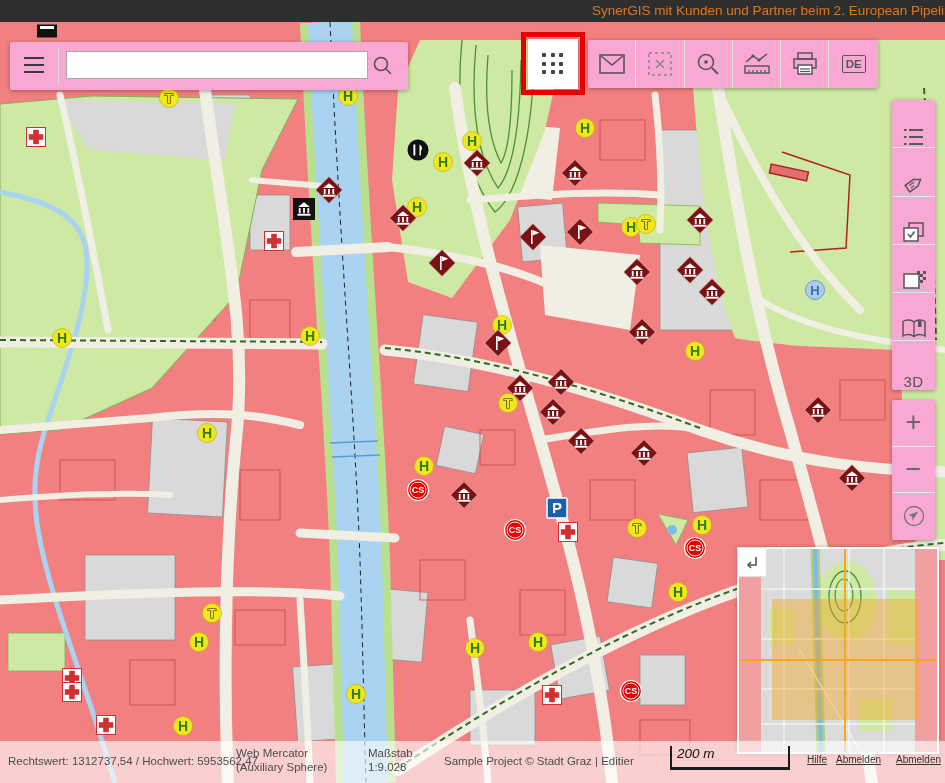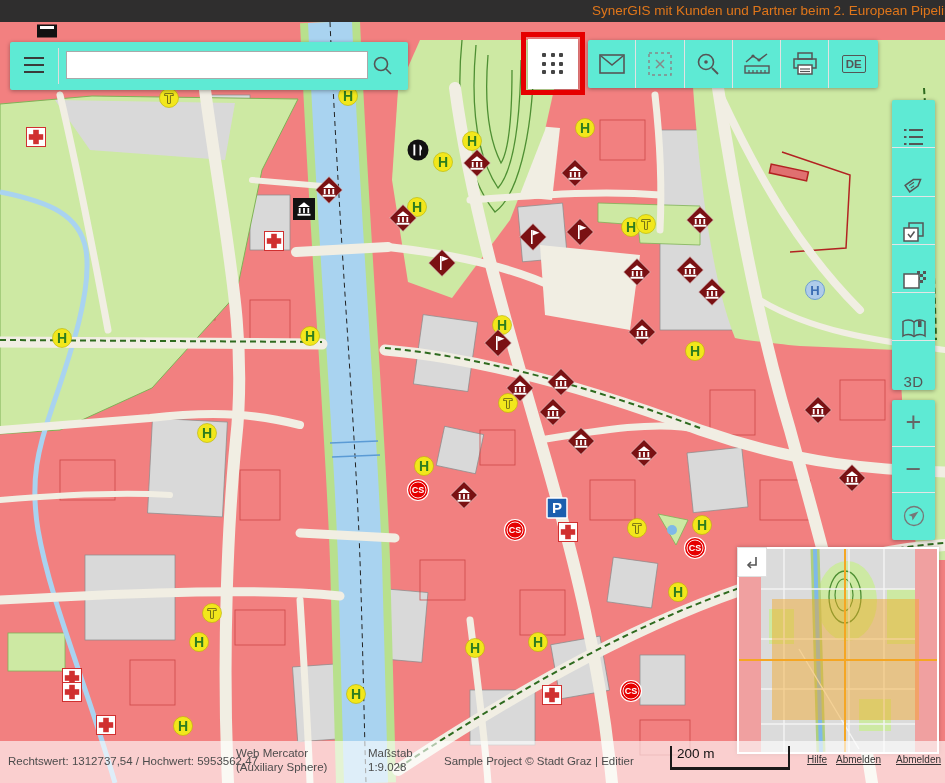--- a/index.html
+++ b/index.html
@@ -5,21 +5,21 @@
   html,body{margin:0;padding:0;}
   body{width:945px;height:783px;overflow:hidden;position:relative;
        font-family:"Liberation Sans",sans-serif;background:#EFEBE1;}
   .abs{position:absolute;}
   
   #ticker{left:0;top:0;width:945px;height:22px;background:#2F2E2E;overflow:hidden;}
   #ticker span{position:absolute;left:592px;top:3px;font-size:13.5px;color:#E0761A;white-space:nowrap;}
   
   #mapsvg{left:0;top:22px;}
   
-  .panel{background:#5eead4;border-radius:2px;box-shadow:0 1px 4px rgba(0,0,0,.35);}
+  .panel{background:#f9a8d4;border-radius:2px;box-shadow:0 1px 4px rgba(0,0,0,.35);}
   #searchpanel{left:10px;top:42px;width:398px;height:48px;}
   #burger{left:20px;top:52px;width:28px;height:28px;cursor:pointer;}
   #burger div{height:2.5px;background:#3a3a3a;margin:4.5px 4px;}
   #searchdiv{left:58px;top:48px;width:1px;height:36px;background:#ddd;}
   #searchinput{position:absolute;left:66px;top:51px;width:288px;height:26px;border:1px solid #a9a9a9;
        font-size:13px;padding:0 6px;outline:none;background:#fff;}
   #searchbtn{left:368px;top:52px;width:30px;height:28px;}
   
   #gridbtn{left:528px;top:39px;width:50px;height:50px;background:#fff;box-shadow:0 1px 4px rgba(0,0,0,.3);}
   #gridbtn .dots{position:absolute;left:14px;top:14px;width:22px;height:22px;
@@ -47,21 +47,21 @@
   #insetbtn{left:737px;top:547px;width:30px;height:30px;background:#fff;border:1px solid #e0e0e0;box-sizing:border-box;
        display:flex;align-items:center;justify-content:center;cursor:pointer;}
   
   #statusbar{left:0;top:741px;width:945px;height:42px;background:rgba(255,255,255,.62);}
   .sbtext{position:absolute;font-size:11.5px;color:#4c4c4c;line-height:14px;}
   #coords{left:8px;top:754px;}
   #proj{left:236px;top:746px;width:116px;}
   #scale{left:368px;top:746px;width:60px;}
   #attrib{left:444px;top:754px;width:190px;white-space:nowrap;overflow:hidden;}
   #scalebar{left:670px;top:746px;width:120px;height:24px;border-left:2px solid #1a1a1a;
-       border-right:2px solid #1a1a1a;border-bottom:3px solid #1a1a1a;box-sizing:border-box;}
+       border-right:2px solid #1a1a1a;border-bottom:3px solid #1a1a1a;box-sizing:border-box;font-style:italic;}
   #scalebar span{position:absolute;left:5px;top:0px;font-size:13.5px;color:#111;}
   .blink{position:absolute;top:754px;font-size:10px;color:#333;text-decoration:underline;cursor:pointer;white-space:nowrap;}
   #link-hilfe{left:807px;} #link-impressum{left:836px;} #link-abmelden{left:896px;}
   svg{display:block;}
 </style>
 </head>
 <body>
 
 <svg id="mapsvg" class="abs" width="945" height="761" viewBox="0 22 945 761">
 

